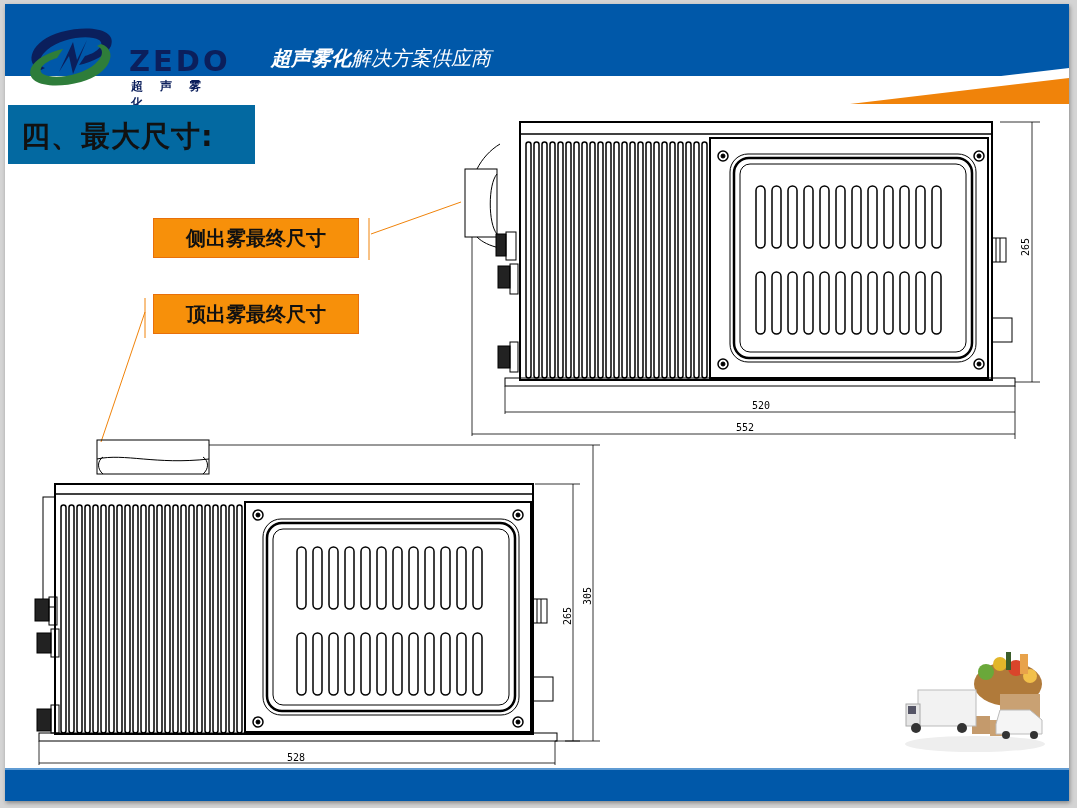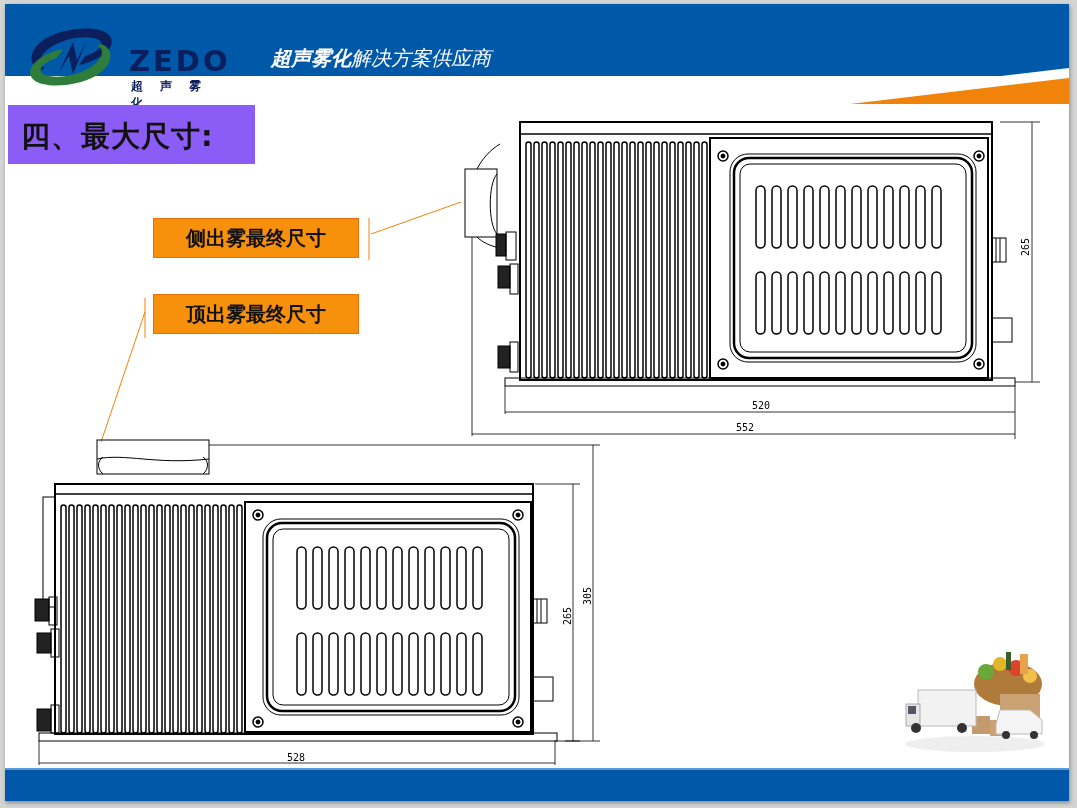--- a/index.html
+++ b/index.html
@@ -28,21 +28,21 @@
   .logo-sub {
     position: absolute; left: 110px; top: 56px;
     color: #0b1f5c; font-weight: bold; font-size: 12px; letter-spacing: 17px;
   }
   .tagline {
     position: absolute; left: 266px; top: 41px; color: #ffffff; font-size: 20px; font-style: italic;
   }
   .tagline b { font-weight: bold; }
   .title-box {
     position: absolute; left: 3px; top: 101px; width: 247px; height: 59px;
-    background: #8b5cf6;
+    background: #0369a1;
   }
   .title-text {
     position: absolute; left: 13px; top: 12px; font-size: 29px; font-weight: bold; color: #111;
     letter-spacing: 1px;
   }
   .label {
     position: absolute; width: 206px; height: 40px; background: #f7900a;
     border: 1px solid #e8700a; box-sizing: border-box;
     display: flex; align-items: center; justify-content: center;
     font-size: 20px; font-weight: bold; color: #111;

